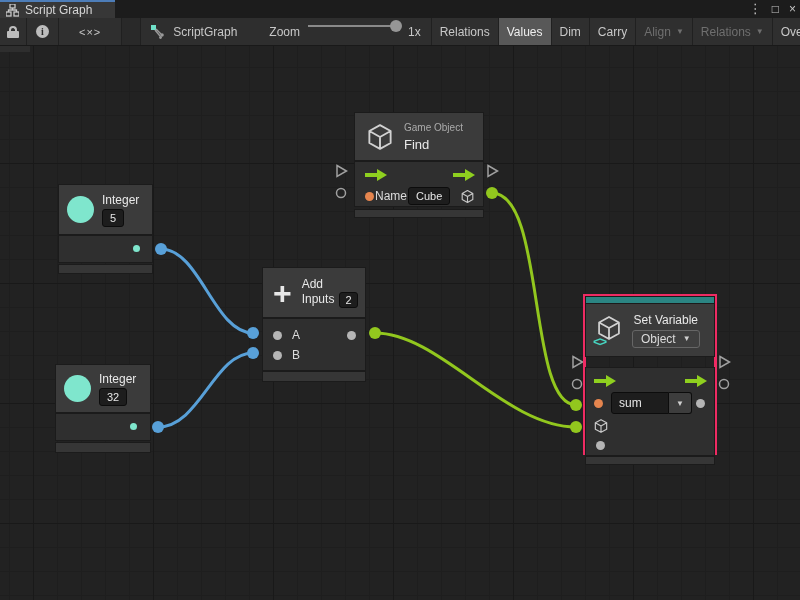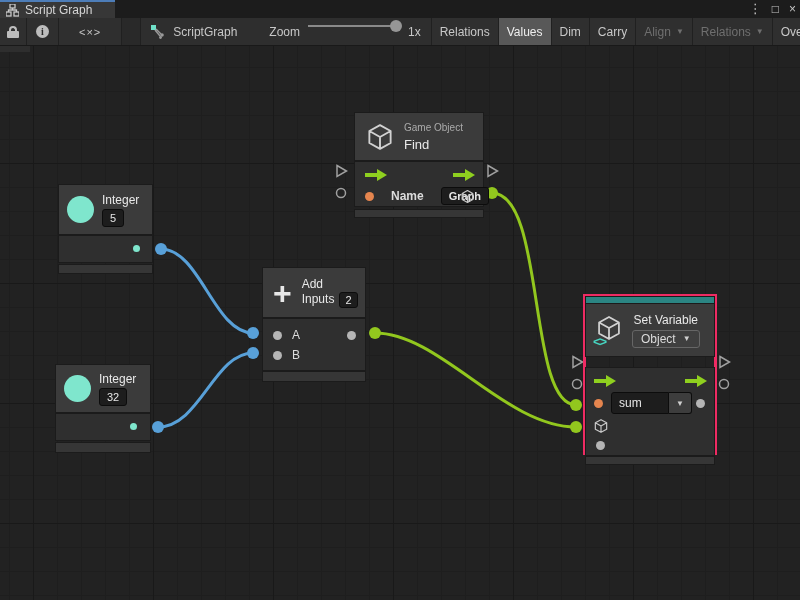--- a/index.html
+++ b/index.html
@@ -266,24 +266,24 @@
         <div class="prow" style="height:20px;">
           <svg class="arrow-ico" width="22" height="12" viewBox="0 0 22 12">
             <rect x="0" y="4" width="12" height="4" fill="#8fd01f"></rect>
               <polygon points="12,0 22,6 12,12" fill="#8fd01f"></polygon>
           </svg>
           <svg class="arrow-ico" style="position:absolute; right:8px;" width="22" height="12" viewBox="0 0 22 12">
             <rect x="0" y="4" width="12" height="4" fill="#8fd01f"></rect>
               <polygon points="12,0 22,6 12,12" fill="#8fd01f"></polygon>
           </svg>
         </div>
-        <div class="prow" style="height:22px; gap:17px;font-weight:bold;">
+        <div class="prow" style="height:22px; gap:1px;">
           <span class="dot orange"></span>
           <span>Name</span>
-          <span class="valbox">Graph</span>
+          <span class="valbox">Cube</span>
           <svg width="15" height="15" viewBox="0 0 24 24" style="position:absolute; right:8px;">
             <path d="M12,2.5 L20.5,7.2 V16.8 L12,21.5 L3.5,16.8 V7.2 Z M3.5,7.2 L12,12 L20.5,7.2 M12,12 V21.5" fill="none" stroke="#c8c8c8" stroke-width="1.8" stroke-linejoin="round"></path>
           </svg>
         </div>
       </div>
       <div class="n-foot sect" style="height:7px; margin-top:4px;"></div>
     </div>
 
     <div class="sel-wrap" style="left:583px; top:248px; width:134px; height:161px;">
       <div class="node" style="position:static; width:128px;">

